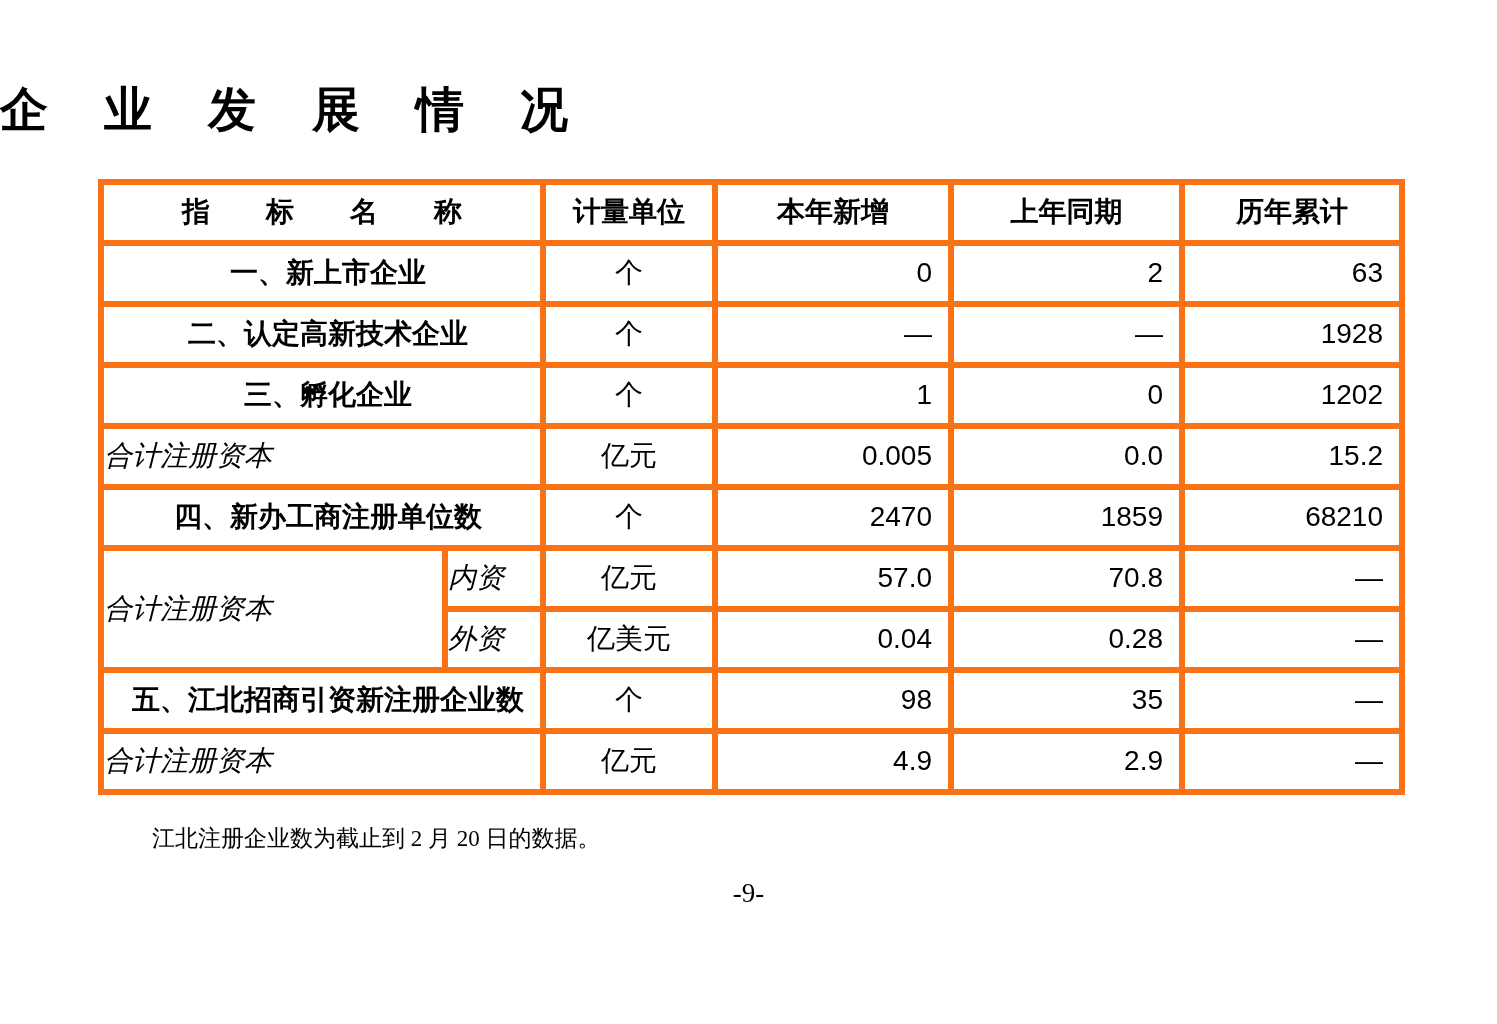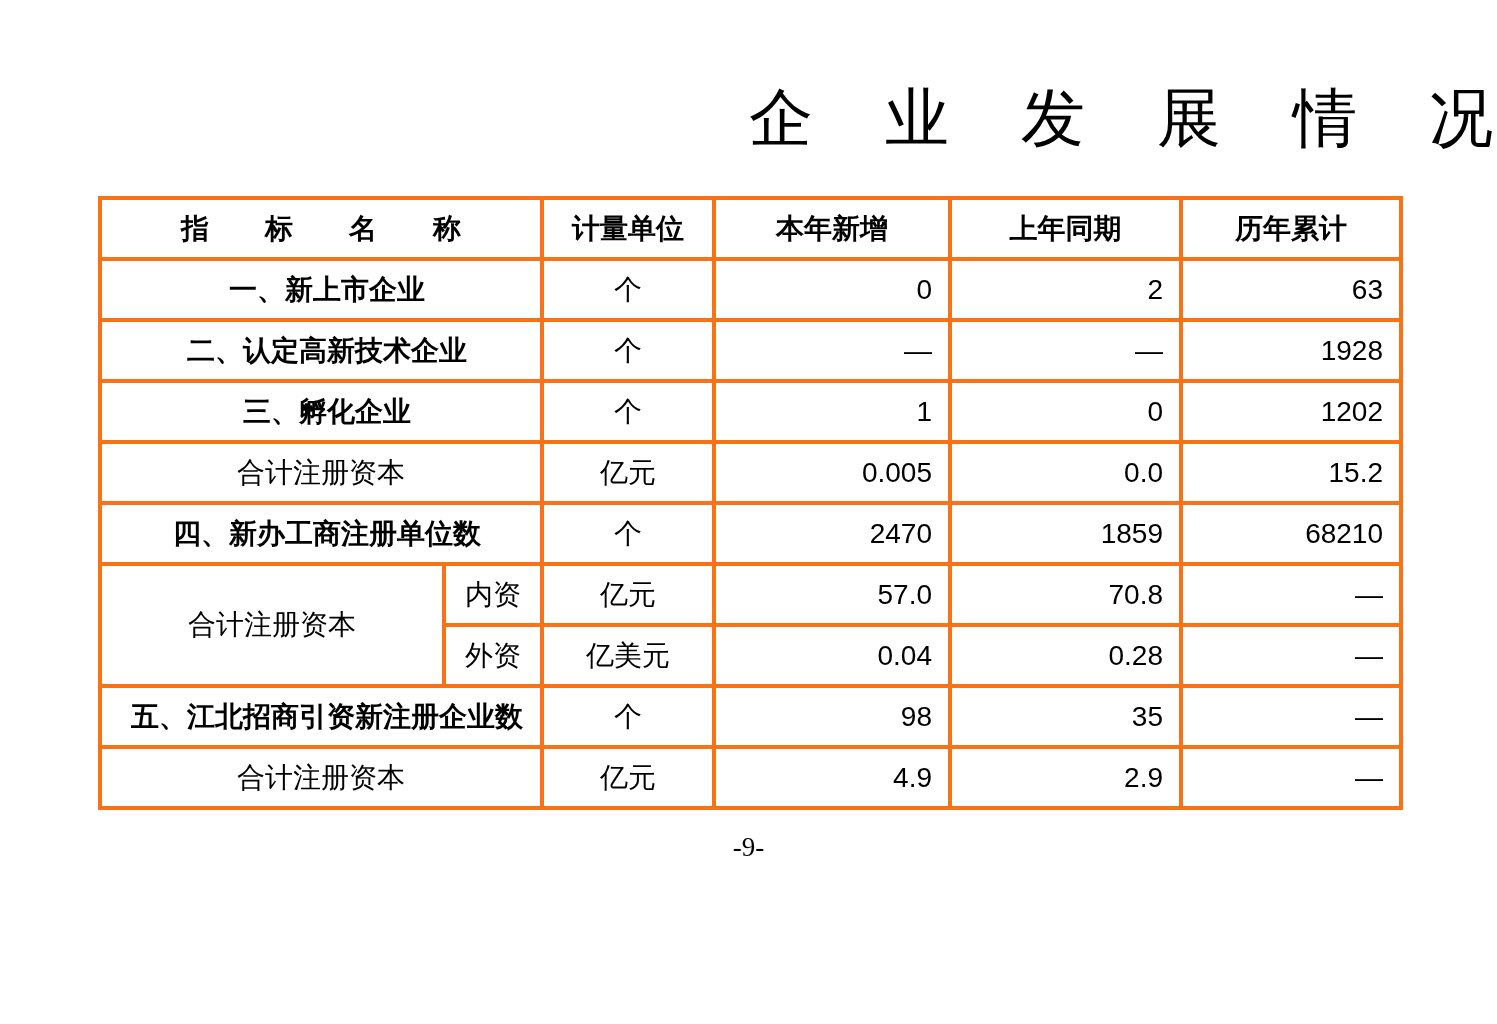--- a/index.html
+++ b/index.html
@@ -6,57 +6,58 @@
   html, body { background: #ffffff; }
   body {
     width: 1497px; height: 1024px;
     font-family: "Liberation Serif", serif;
     color: #000;
     overflow: hidden;
   }
   .page { width: 1497px; height: 1024px; position: relative; }
 
   .doc-title {
-    text-align: right;
+    text-align: left;
     padding-top: 84px;
-    font-size: 64px;
-    font-weight: normal;
+    font-size: 48px;
+    font-weight: bold;
     letter-spacing: 4px;
     line-height: 1.1;
     white-space: pre;
   }
 
   table.stats {
     border-collapse: collapse;
     table-layout: fixed;
     width: 1301px;
     margin: 42px 0 0 98px;
     border: 3px solid #000;
   }
   table.stats td {
-    border: 4px solid #f97316;
+    border: 6px solid #f97316;
     height: 61px;
     vertical-align: middle;
     font-size: 28px;
     overflow: hidden;
   }
   td.h-cell {
     text-align: center;
     font-weight: bold;
     white-space: pre;
   }
   td.name-cell {
     text-align: center;
     padding-left: 12px;
     font-weight: bold;
     white-space: nowrap;
   }
   td.plain-cell {
-    text-align: center;
+    text-align: left;
     font-weight: normal;
+    font-style: italic;
   }
   td.unit-cell {
     text-align: center;
     font-weight: normal;
   }
   td.num-cell {
     text-align: right;
     padding-right: 16px;
     font-family: "Liberation Sans", sans-serif;
     font-size: 29px;
@@ -172,17 +173,18 @@
         <td class="plain-cell" colspan="2">合计注册资本</td>
         <td class="unit-cell">亿元</td>
         <td class="num-cell">4.9</td>
         <td class="num-cell">2.9</td>
         <td class="num-cell">—</td>
       </tr>
     </tbody>
   </table>
 
   <div class="notes">
+    <div class="note-line-2">江北注册企业数为截止到 2 月 20 日的数据。</div>
   </div>
 
   <div class="page-number">-9-</div>
 
 </div>
 
 </body></html>

